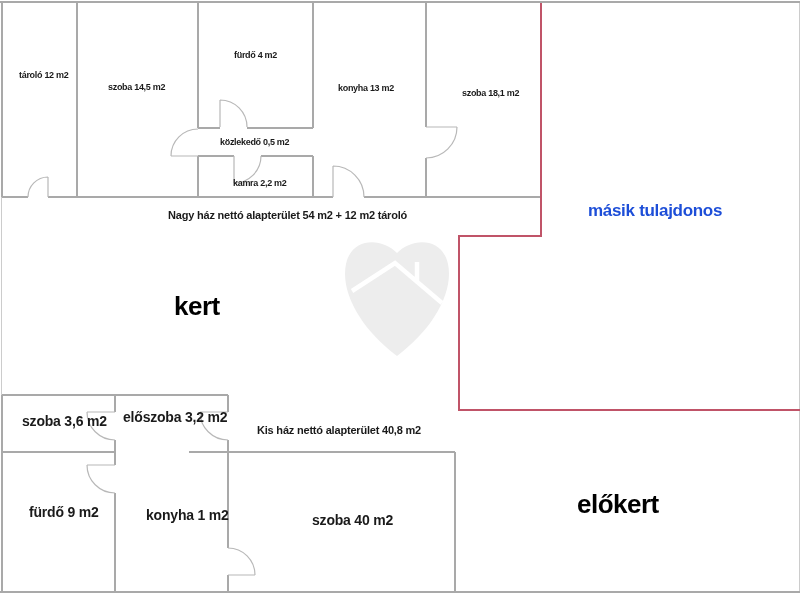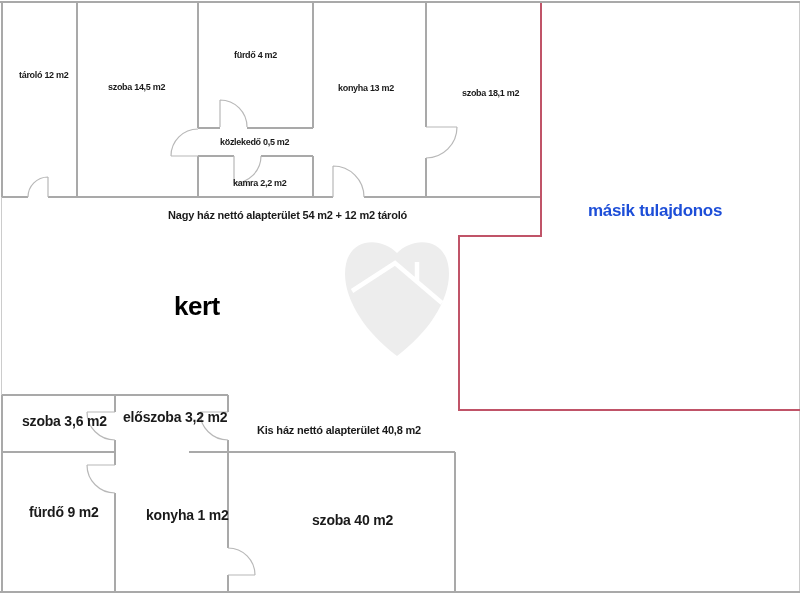--- a/index.html
+++ b/index.html
@@ -83,20 +83,21 @@
   <span class="lbl f9" style="left:108px;top:83px">szoba 14,5 m2</span>
   <span class="lbl f9" style="left:234px;top:51px">fürdő 4 m2</span>
   <span class="lbl f9" style="left:338px;top:84px">konyha 13 m2</span>
   <span class="lbl f9" style="left:462px;top:89px">szoba 18,1 m2</span>
   <span class="lbl f9" style="left:220px;top:138px">közlekedő 0,5 m2</span>
   <span class="lbl f9" style="left:233px;top:179px">kamra 2,2 m2</span>
   <span class="lbl f10" style="left:168px;top:210px">Nagy ház nettó alapterület 54 m2 + 12 m2 tároló</span>
 
   <span class="lbl f17" style="left:588px;top:202px">másik tulajdonos</span>
   <span class="lbl f26" style="left:174px;top:293px">kert</span>
+  <span class="lbl f26" style="left:577px;top:491px">előkert</span>
 
   <span class="lbl f11" style="left:22px;top:414px">szoba 3,6 m2</span>
   <span class="lbl f11" style="left:123px;top:410px">előszoba 3,2 m2</span>
   <span class="lbl f10" style="left:257px;top:425px">Kis ház nettó alapterület 40,8 m2</span>
   <span class="lbl f11" style="left:29px;top:505px">fürdő 9 m2</span>
   <span class="lbl f11" style="left:146px;top:508px">konyha 1 m2</span>
   <span class="lbl f11" style="left:312px;top:513px">szoba 40 m2</span>
 
 </div>
 

